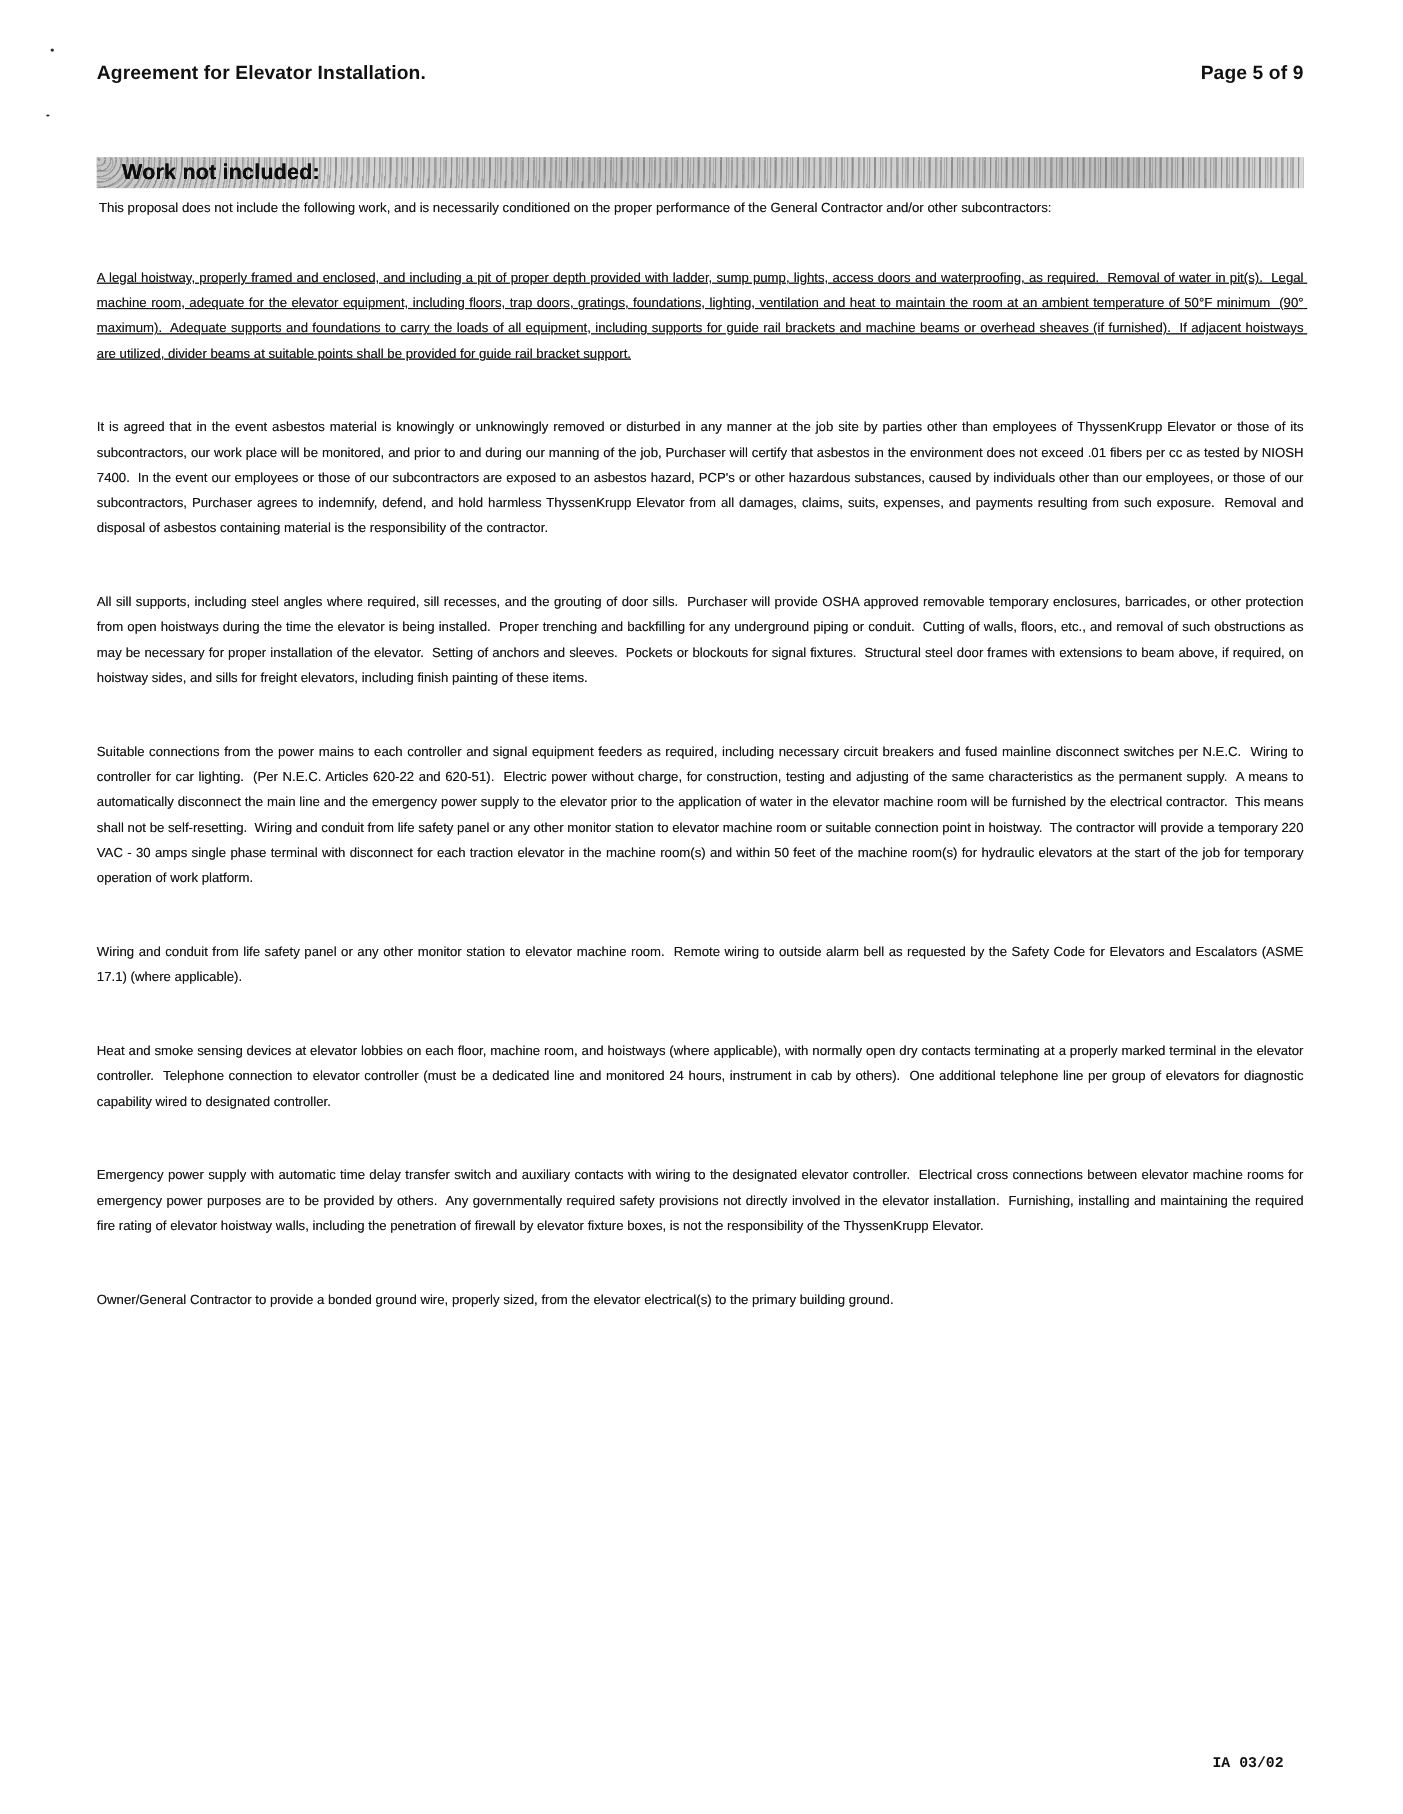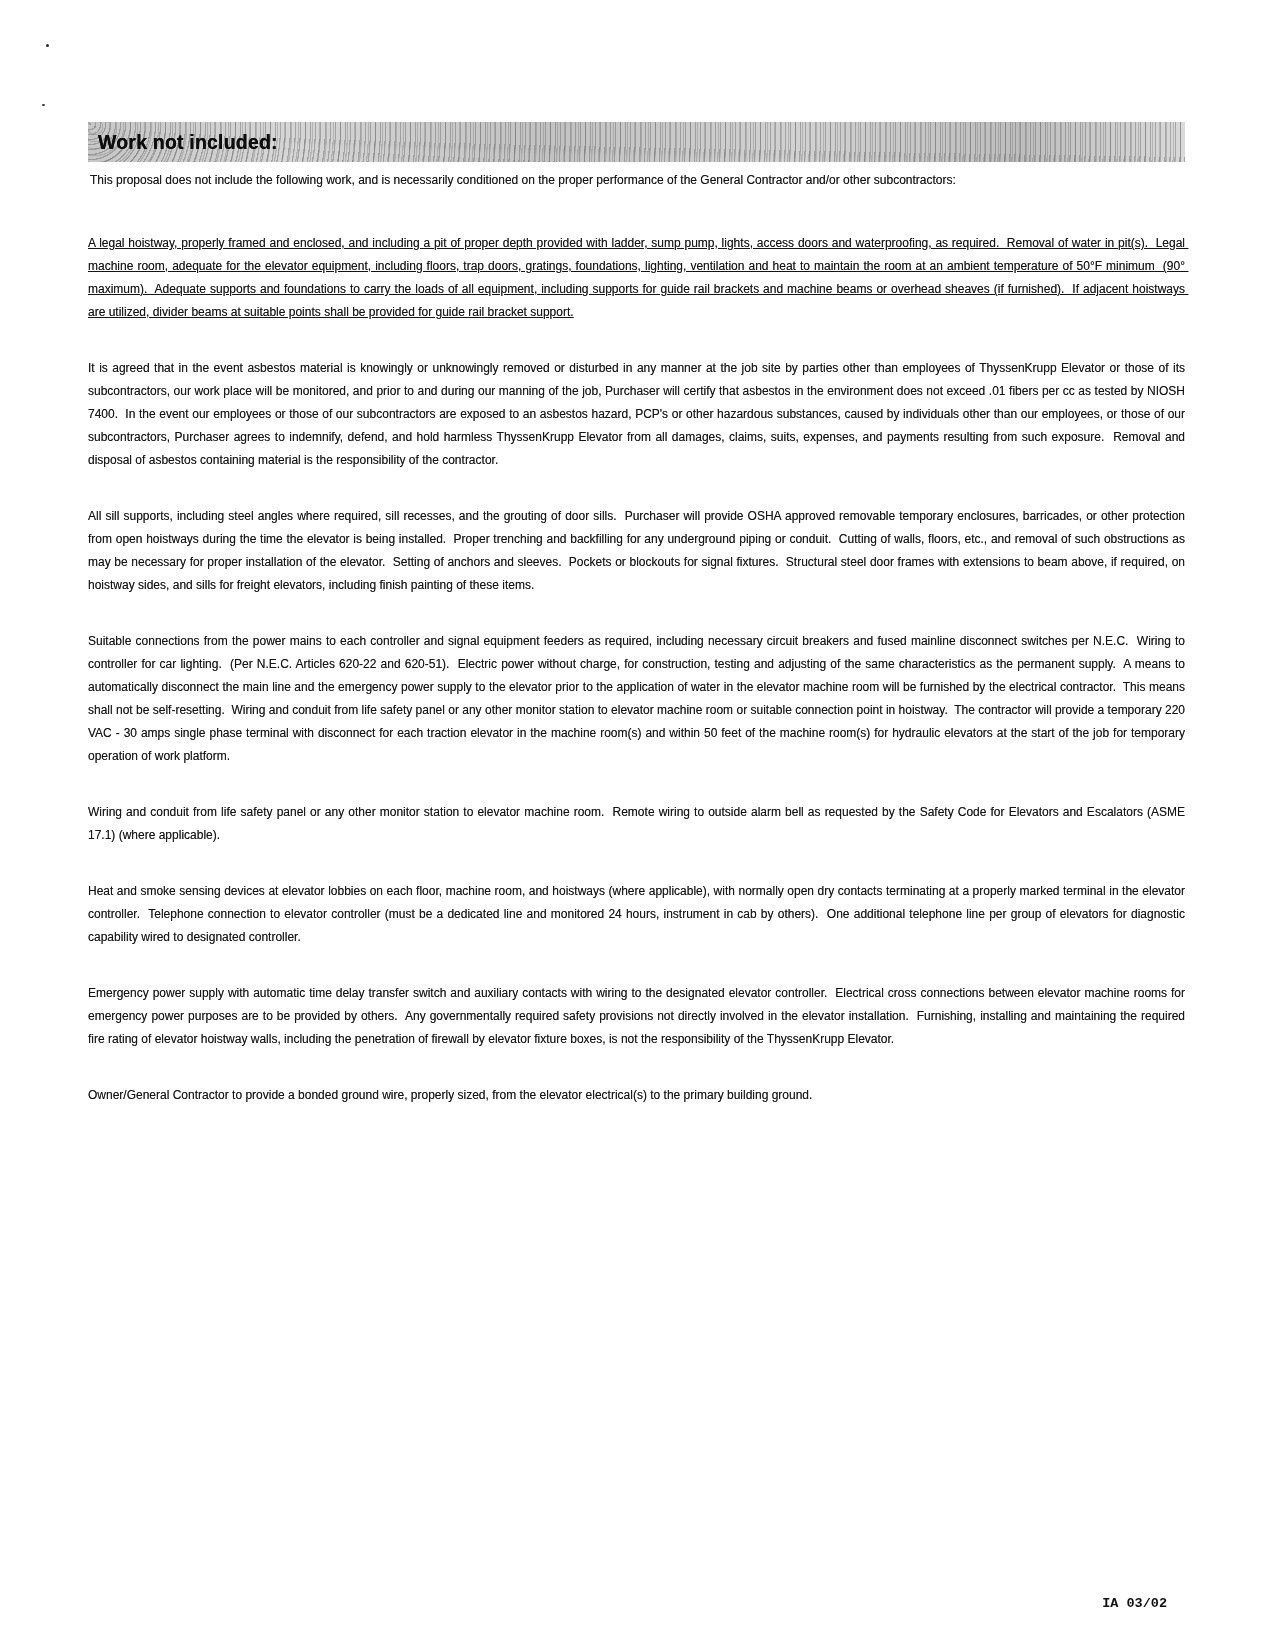--- a/index.html
+++ b/index.html
@@ -21,24 +21,24 @@
     display: flex;
     justify-content: space-between;
     align-items: baseline;
     font-size: 17.5px;
     font-weight: bold;
     letter-spacing: 0.1px;
     color: #111;
   }
   .section-bar {
     margin-top: 66px;
-    height: 40px;
+    height: 28px;
     display: flex;
     align-items: center;
-    padding-left: 10px;
+    padding-left: 23px;
     background-color: #cbcbcb;
     background-image:
       repeating-radial-gradient(circle at 2px 2px, rgba(90,90,90,.40) 0 1px, transparent 1.5px 5px),
       repeating-radial-gradient(circle at 7px 5px, rgba(120,120,120,.35) 0 1px, transparent 1.5px 7px),
       linear-gradient(90deg, #c6c6c6 0%, #d6d6d6 18%, #c2c2c2 42%, #d2d2d2 65%, #bdbdbd 85%, #dadada 100%);
   }
   .section-heading {
     font-size: 19.5px;
     font-weight: bold;
     letter-spacing: 0.2px;
@@ -47,21 +47,21 @@
   }
   .intro, .para {
     font-size: 12px;
     line-height: 23px;
     text-align: justify;
     white-space: pre-wrap;
     color: #151515;
     text-shadow: 0 0 0.4px rgba(20,20,20,0.55);
   }
   .intro { margin: 7px 0 0 2px; }
-  .para { margin-top: 33px; }
+  .para { margin-top: 44px; }
   .para.first-body { margin-top: 40px; text-decoration: underline; }
   .doc-footer {
     position: absolute;
     right: 108px;
     bottom: 38px;
     font-size: 13.5px;
     font-weight: bold;
     color: #111;
     font-family: Liberation Mono, monospace;
   }
@@ -74,20 +74,24 @@
   .speck-2 { left: 42px; top: 104px; width: 3px; height: 2px; }
 </style>
 </head>
 <body>
 
 <div class="page">
 
   <div class="speck speck-1"></div>
   <div class="speck speck-2"></div>
 
+  <div class="doc-header">
+    <span>Agreement for Elevator Installation.</span>
+    <span>Page 5 of 9</span>
+  </div>
 
   <div class="section-bar">
     <span class="section-heading">Work not included:</span>
   </div>
 
   <p class="intro">This proposal does not include the following work, and is necessarily conditioned on the proper performance of the General Contractor and/or other subcontractors:</p>
 
   <p class="para first-body">A legal hoistway, properly framed and enclosed, and including a pit of proper depth provided with ladder, sump pump, lights, access doors and waterproofing, as required.  Removal of water in pit(s).  Legal machine room, adequate for the elevator equipment, including floors, trap doors, gratings, foundations, lighting, ventilation and heat to maintain the room at an ambient temperature of 50°F minimum  (90° maximum).  Adequate supports and foundations to carry the loads of all equipment, including supports for guide rail brackets and machine beams or overhead sheaves (if furnished).  If adjacent hoistways are utilized, divider beams at suitable points shall be provided for guide rail bracket support.</p>
   <p class="para">It is agreed that in the event asbestos material is knowingly or unknowingly removed or disturbed in any manner at the job site by parties other than employees of ThyssenKrupp Elevator or those of its subcontractors, our work place will be monitored, and prior to and during our manning of the job, Purchaser will certify that asbestos in the environment does not exceed .01 fibers per cc as tested by NIOSH 7400.  In the event our employees or those of our subcontractors are exposed to an asbestos hazard, PCP's or other hazardous substances, caused by individuals other than our employees, or those of our subcontractors, Purchaser agrees to indemnify, defend, and hold harmless ThyssenKrupp Elevator from all damages, claims, suits, expenses, and payments resulting from such exposure.  Removal and disposal of asbestos containing material is the responsibility of the contractor.</p>
   <p class="para">All sill supports, including steel angles where required, sill recesses, and the grouting of door sills.  Purchaser will provide OSHA approved removable temporary enclosures, barricades, or other protection from open hoistways during the time the elevator is being installed.  Proper trenching and backfilling for any underground piping or conduit.  Cutting of walls, floors, etc., and removal of such obstructions as may be necessary for proper installation of the elevator.  Setting of anchors and sleeves.  Pockets or blockouts for signal fixtures.  Structural steel door frames with extensions to beam above, if required, on hoistway sides, and sills for freight elevators, including finish painting of these items.</p>

